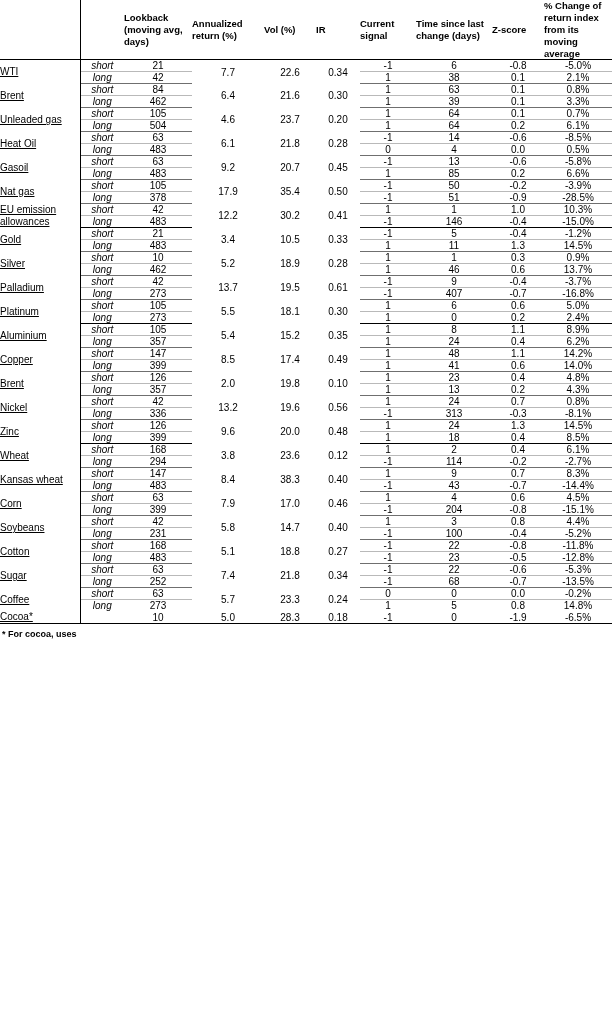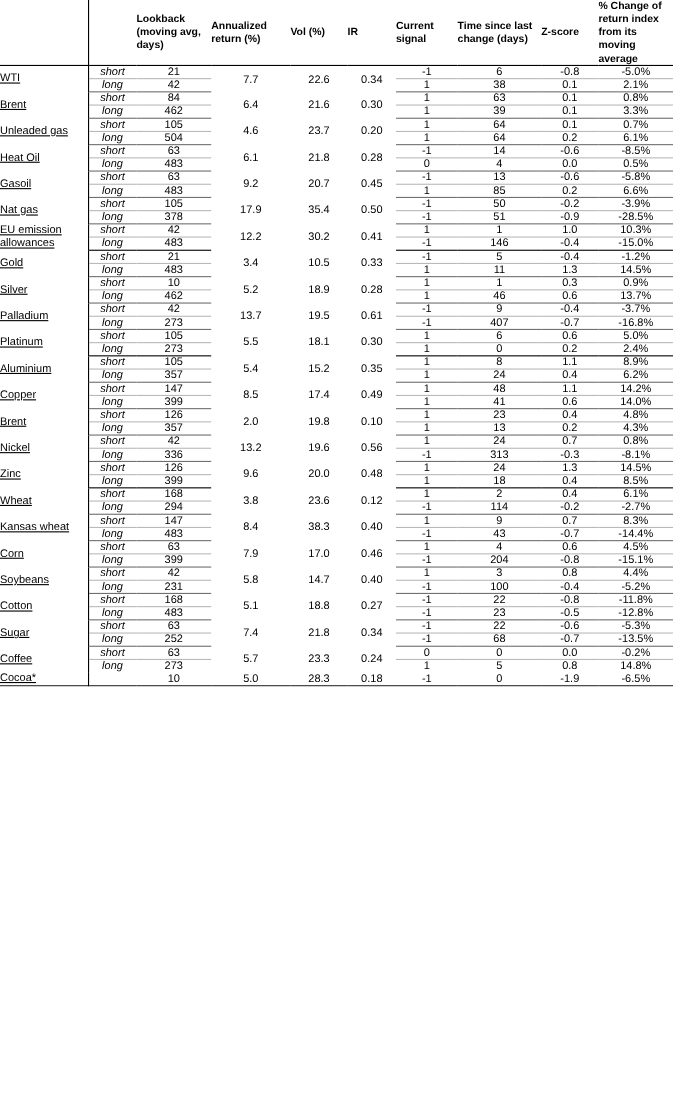--- a/index.html
+++ b/index.html
@@ -598,13 +598,14 @@
           <td class="num">5.0</td>
           <td class="num">28.3</td>
           <td class="num">0.18</td>
           <td class="num">-1</td>
           <td class="num">0</td>
           <td class="num">-1.9</td>
           <td class="num">-6.5%</td>
         </tr>
       </tbody>
   </table>
+  <div class="footnote">* For cocoa, uses</div>
 </div>
 
 </body></html>

